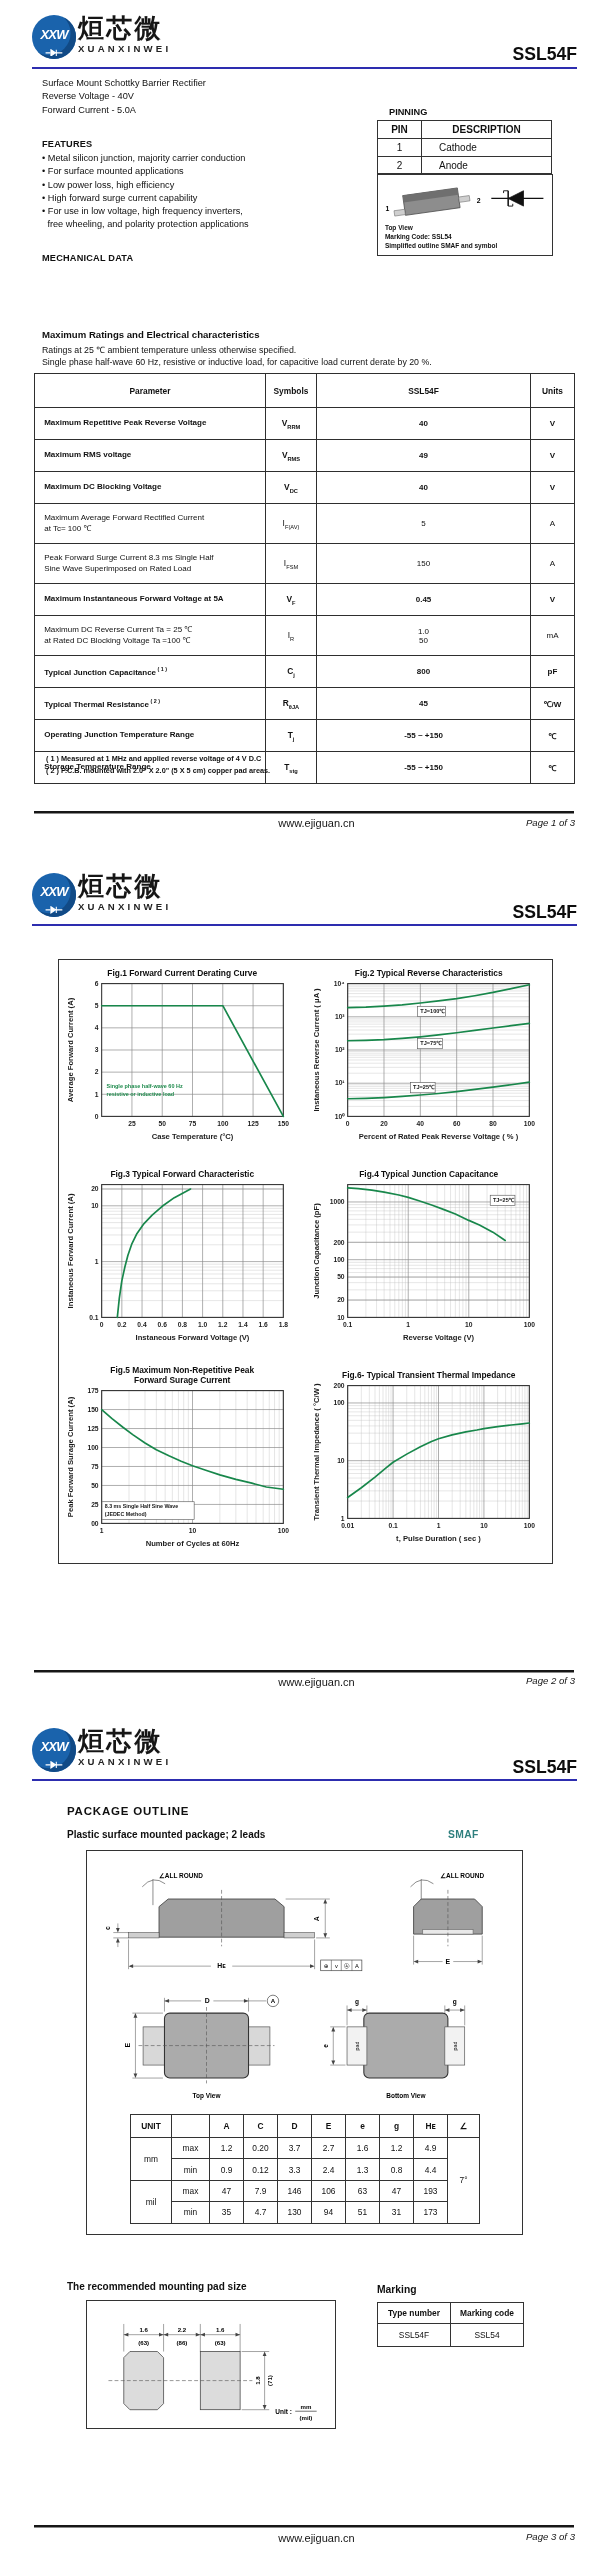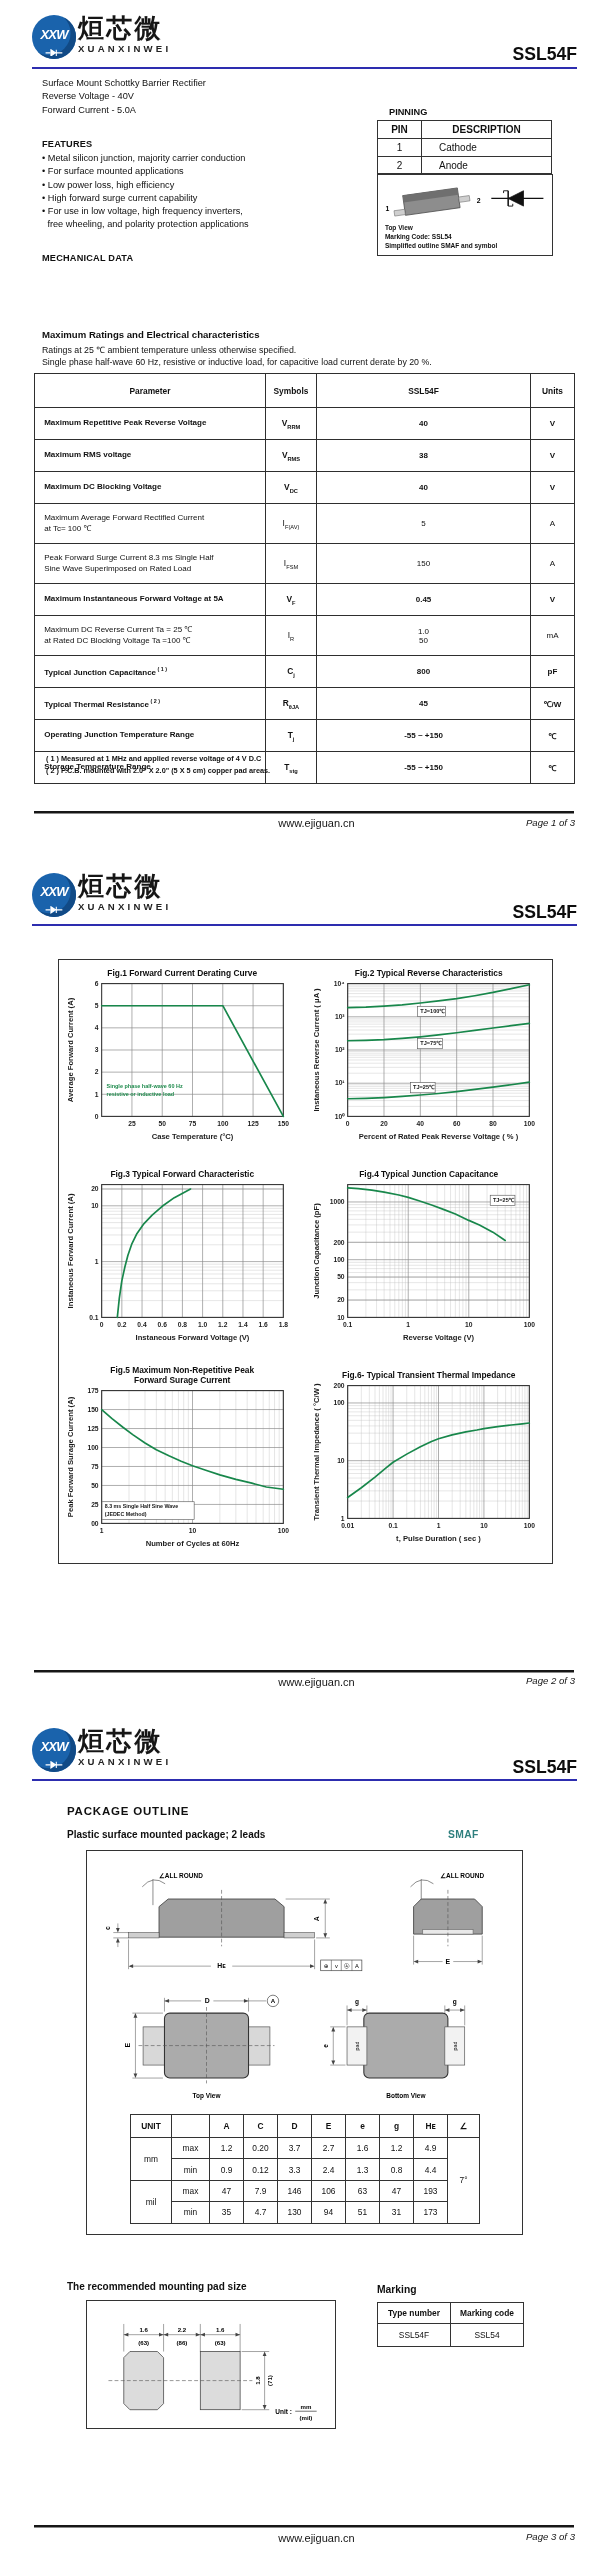--- a/index.html
+++ b/index.html
@@ -185,21 +185,21 @@
             <div>40</div>
           </td>
           <td>V</td>
         </tr>
         <tr class="r">
           <td class="p">
             <div>Maximum RMS voltage</div>
           </td>
           <td><span style="font-size: 8.4px;">V</span><sub>RMS</sub></td>
           <td>
-            <div>38</div>
+            <div>49</div>
           </td>
           <td>V</td>
         </tr>
         <tr class="r">
           <td class="p">
             <div>Maximum DC Blocking Voltage</div>
           </td>
           <td><span style="font-size: 8.4px;">V</span><sub>DC</sub></td>
           <td>
             <div>40</div>

